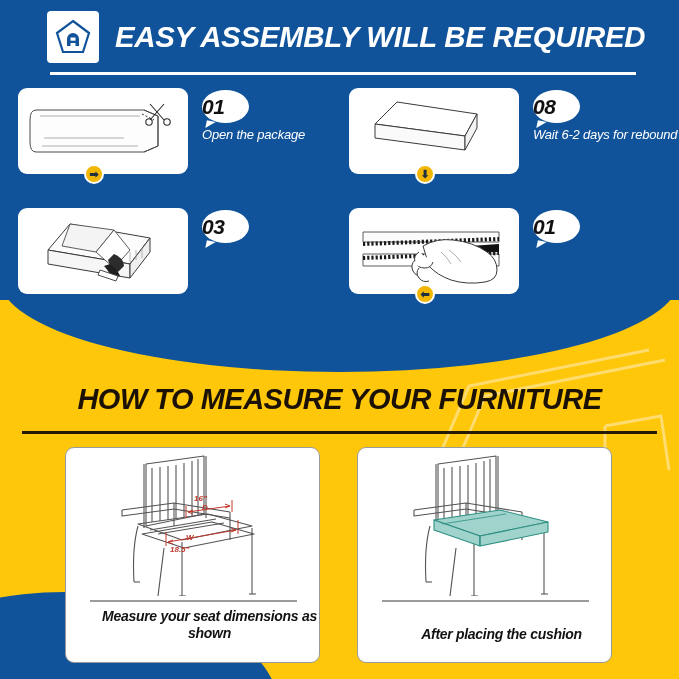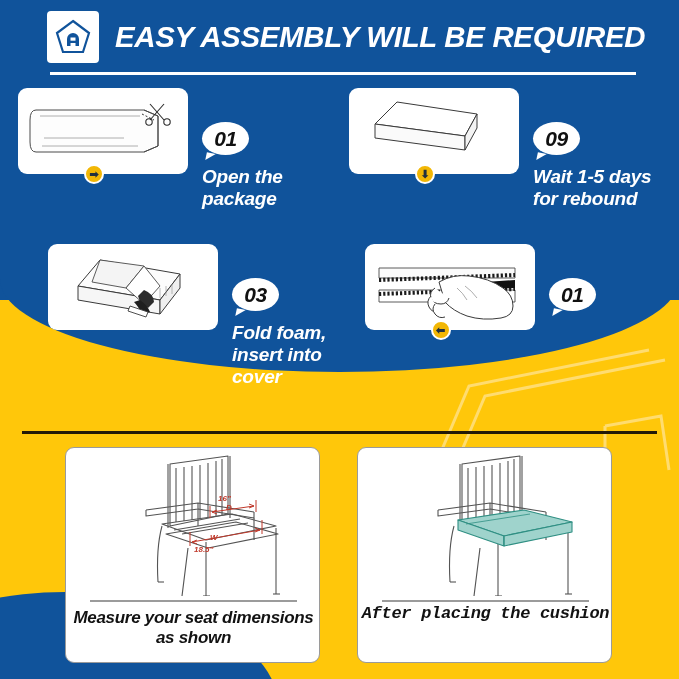--- a/index.html
+++ b/index.html
@@ -48,36 +48,34 @@
   .card{
     position:relative;width:170px;height:86px;background:#ffffff;border-radius:9px;
     flex:0 0 auto;overflow:visible;
   }
   .card svg{display:block;}
   .txtcol{margin-left:14px;padding-top:2px;}
   .bubble{
     position:relative;display:inline-block;
     background:#ffffff;border-radius:50%;
     width:47px;height:33px;
-    text-align:center;
-    margin-top:32px;
   }
   .bubble .num{
     font-size:21px;font-weight:bold;font-style:italic;color:#111111;
     line-height:33px;letter-spacing:-0.5px;display:block;
   }
   .bubble:after{
     content:"";position:absolute;left:4px;bottom:-6px;
     width:0;height:0;
     border-left:9px solid #ffffff;
     border-bottom:8px solid transparent;
     transform:rotate(12deg);
   }
   .step-label{
-    margin-top:11px;color:#ffffff;font-size:19px;font-weight:bold;font-style:italic;
+    margin-top:4px;color:#ffffff;font-size:13px;font-weight:normal;font-style:italic;
     line-height:1.16;letter-spacing:-0.2px;max-width:172px;
   }
   .arrow-badge{
     position:absolute;width:20px;height:20px;border-radius:50%;
     background:#F2B705;border:2px solid #ffffff;
     box-sizing:border-box;
     display:flex;align-items:center;justify-content:center;
     left:66px;bottom:-10px;
   }
   .arrow-badge .gl{color:#21303f;font-size:11px;line-height:1;font-weight:bold;}
@@ -101,26 +99,26 @@
 
   
   .mcards{position:absolute;left:0;top:447px;width:679px;height:225px;z-index:5;}
   .mcard{
     position:absolute;top:0;width:255px;height:216px;
     background:#ffffff;border:1px solid #9a9a9a;border-radius:9px;
     box-sizing:border-box;overflow:hidden;
   }
   .mcard.left{left:65px;}
   .mcard.right{left:357px;}
-  .mcard-art{position:relative;height:148px;margin-left:24px;}
+  .mcard-art{position:relative;height:148px;}
   .mcard-sep{position:absolute;left:24px;top:152px;width:207px;height:2px;background:#9b9b9b;}
   .mcard-cap{
     position:absolute;left:0;top:160px;width:255px;text-align:center;
-    font-size:17px;font-weight:bold;font-style:italic;color:#121212;
-    line-height:1.18;letter-spacing:-0.3px;
+    font-size:14px;font-weight:bold;font-style:italic;color:#121212;
+    line-height:1.18;letter-spacing:-0.3px;padding-left:16px;
   }
   .dim{fill:#c0392b;font-size:8px;font-weight:bold;font-style:italic;font-family:"Liberation Sans",sans-serif;}
 </style>
 </head>
 <body>
 
 <div class="page">
 
   <div class="blue-flat"></div>
   <div class="blue-section"></div>
@@ -177,29 +175,29 @@
             <polygon points="48,14 128,26 116,48 26,36" fill="#ffffff" stroke="#3a3a3a" stroke-width="1"></polygon>
             <polygon points="26,36 116,48 116,62 26,50" fill="#fafafa" stroke="#3a3a3a" stroke-width="1"></polygon>
             <polygon points="116,48 128,26 128,40 116,62" fill="#f3f3f3" stroke="#3a3a3a" stroke-width="1"></polygon>
           </svg>
           <div class="arrow-badge">
             <span class="gl">⬇</span>
           </div>
         </div>
         <div class="txtcol">
           <div class="bubble">
-            <span class="num">09</span>
-          </div>
-          <div class="step-label">Wait 1-5 days for rebound</div>
-        </div>
-      </div>
-
-    </div>
-
-    <div class="step-row" style="margin-top:34px;padding-left:30px;">
+            <span class="num">08</span>
+          </div>
+          <div class="step-label">Wait 6-2 days for rebound</div>
+        </div>
+      </div>
+
+    </div>
+
+    <div class="step-row" style="margin-top:34px;">
 
       <div class="step s1">
         <div class="card">
           <svg width="170" height="86" viewBox="0 0 170 86">
             <polygon points="52,16 132,30 112,56 30,42" fill="#fcfcfc" stroke="#3a3a3a" stroke-width="1"></polygon>
             <polygon points="30,42 112,56 112,70 30,56" fill="#f6f6f6" stroke="#3a3a3a" stroke-width="1"></polygon>
             <polygon points="112,56 132,30 132,44 112,70" fill="#efefef" stroke="#3a3a3a" stroke-width="1"></polygon>
 
             <path d="M52 16 L96 22 L78 44 L44 38 Z" fill="#f4f4f4" stroke="#4a4a4a" stroke-width="0.9"></path>
             <path d="M96 22 L112 42 L96 60 L78 44 Z" fill="#ffffff" stroke="#4a4a4a" stroke-width="0.9"></path>
@@ -211,21 +209,20 @@
               <path d="M112 44 l0 10"></path>
                 <path d="M118 42 l0 10"></path>
                 <path d="M124 40 l0 10"></path>
             </g>
           </svg>
         </div>
         <div class="txtcol">
           <div class="bubble">
             <span class="num">03</span>
           </div>
-          <div class="step-label">Fold foam, insert into cover</div>
         </div>
       </div>
 
       <div class="step s2">
         <div class="card">
           <svg width="170" height="86" viewBox="0 0 170 86">
 
             <path d="M14 24 L150 24 L150 34 L14 34 Z" fill="#fbfbfb" stroke="#4a4a4a" stroke-width="0.9"></path>
             <path d="M14 46 L150 46 L150 58 L14 58 Z" fill="#ffffff" stroke="#4a4a4a" stroke-width="0.9"></path>
 
@@ -266,20 +263,21 @@
       <path d="M46 160 L86 66 L266 30"></path>
       <path d="M22 196 L96 178 L112 120"></path>
       <path d="M96 178 L150 168 L158 132"></path>
       <path d="M150 168 L150 230"></path>
       <path d="M96 178 L96 230"></path>
       <path d="M206 96 L262 86 L270 140"></path>
       <path d="M206 96 L206 160"></path>
     </g>
   </svg>
 
+  <div class="measure-title">HOW TO MEASURE YOUR FURNITURE</div>
   <div class="measure-rule"></div>
 
   <div class="blue-blob"></div>
 
   <div class="mcards">
 
     <div class="mcard left">
       <div class="mcard-art">
         <svg width="255" height="148" viewBox="0 0 255 148">
           <g fill="none" stroke="#545454" stroke-width="1.1" stroke-linejoin="round">
@@ -373,18 +371,18 @@
             <polygon points="76,72 122,88 122,98 76,82"></polygon>
             <polygon points="122,88 190,74 190,84 122,98"></polygon>
           </g>
           <g stroke="#2f8f83" stroke-width="0.8" fill="none">
             <path d="M84 76 L148 66"></path>
             <path d="M122 88 L122 98"></path>
           </g>
         </svg>
       </div>
       <div class="mcard-sep"></div>
-      <div class="mcard-cap" style="top:156px;font-family:Liberation Mono, monospace;">After placing the cushion</div>
+      <div class="mcard-cap" style="top:178px;">After placing the cushion</div>
     </div>
 
   </div>
 
 </div>
 
 </body></html>

